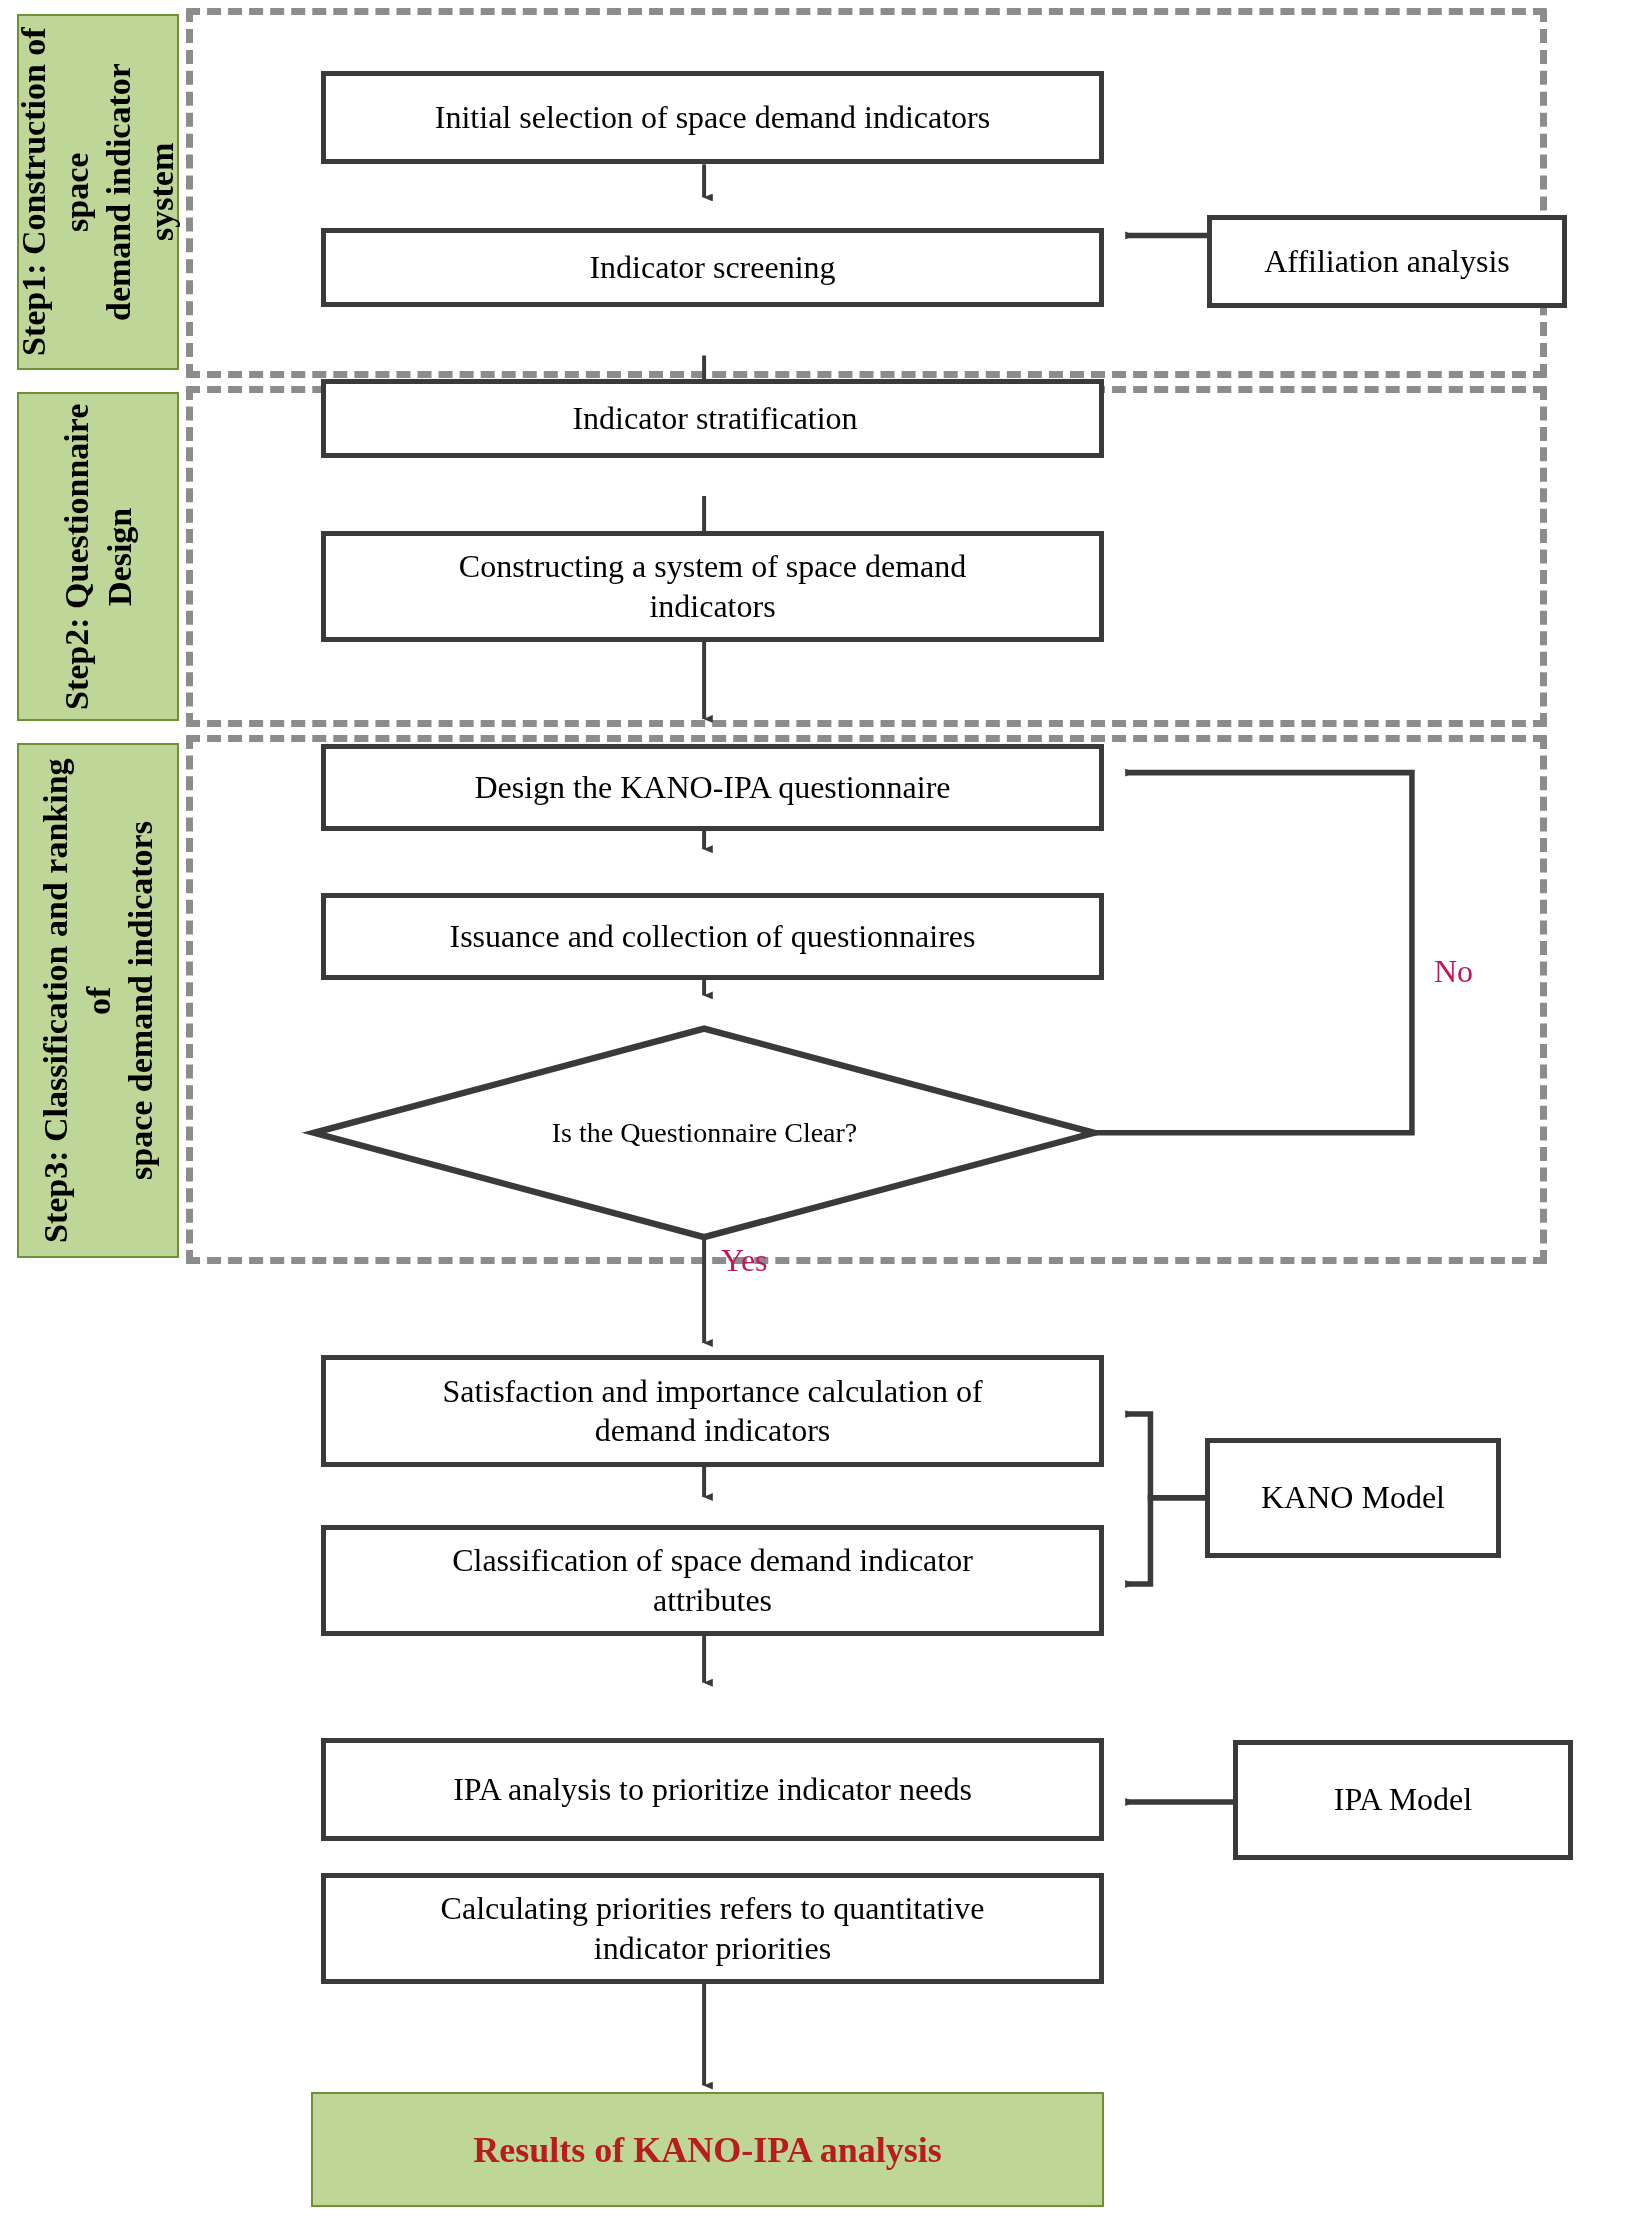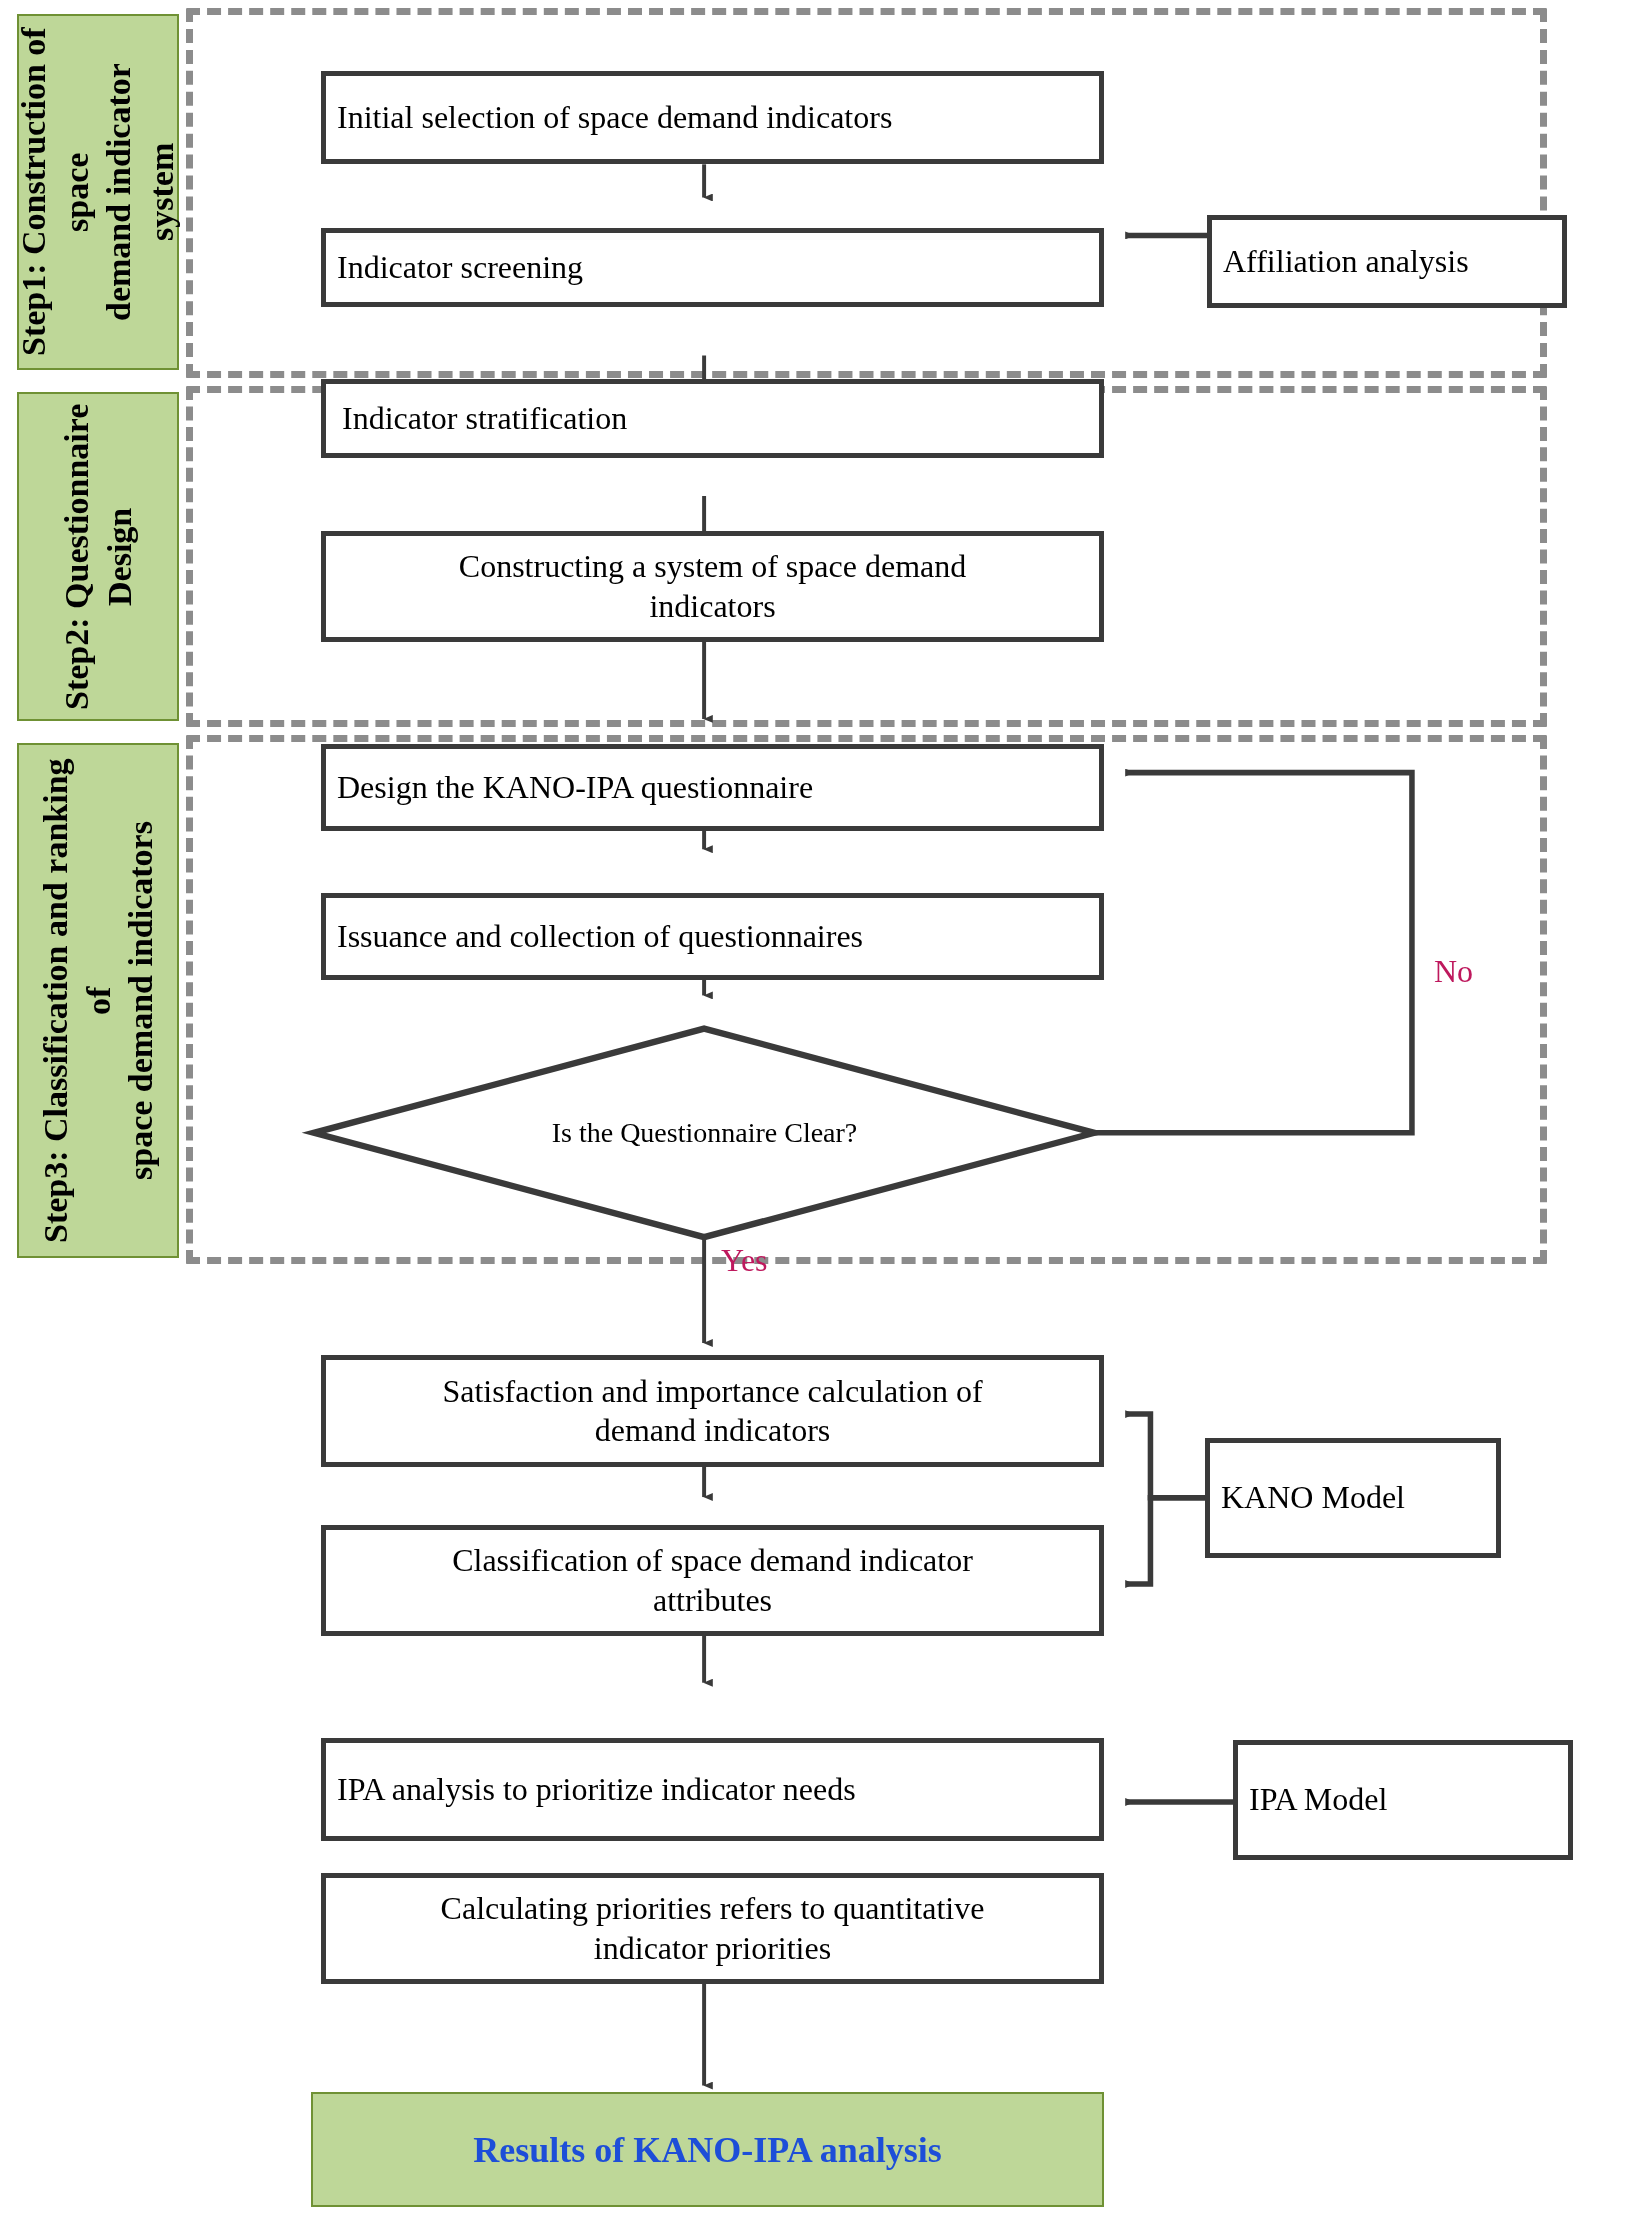--- a/index.html
+++ b/index.html
@@ -24,20 +24,21 @@
     width: 1646px;
     height: 2227px;
   }
   .box {
     position: absolute;
     box-sizing: border-box;
     background: #ffffff;
     border: 5.5px solid #3a3a3a;
     display: flex;
     align-items: center;
+    justify-content: center;
     text-align: center;
     font-family: "Liberation Serif", "DejaVu Serif", serif;
     font-size: 32px;
     line-height: 1.22;
     color: #000000;
     padding: 0 11px;
   }
   .diamond-label {
     position: absolute;
     display: flex;
@@ -72,21 +73,21 @@
     position: absolute;
     box-sizing: border-box;
     background: #bed798;
     border: 2.4px solid #6f9134;
     display: flex;
     align-items: center;
     justify-content: center;
     font-family: "Liberation Serif", "DejaVu Serif", serif;
     font-weight: bold;
     font-size: 36px;
-    color: #1d4ed8;
+    color: #b91c1c;
   }
   .edge-label {
     position: absolute;
     font-family: "Liberation Serif", "DejaVu Serif", serif;
     font-size: 32px;
     color: #be185d;
   }
   .dashed-group {
     position: absolute;
     box-sizing: border-box;

